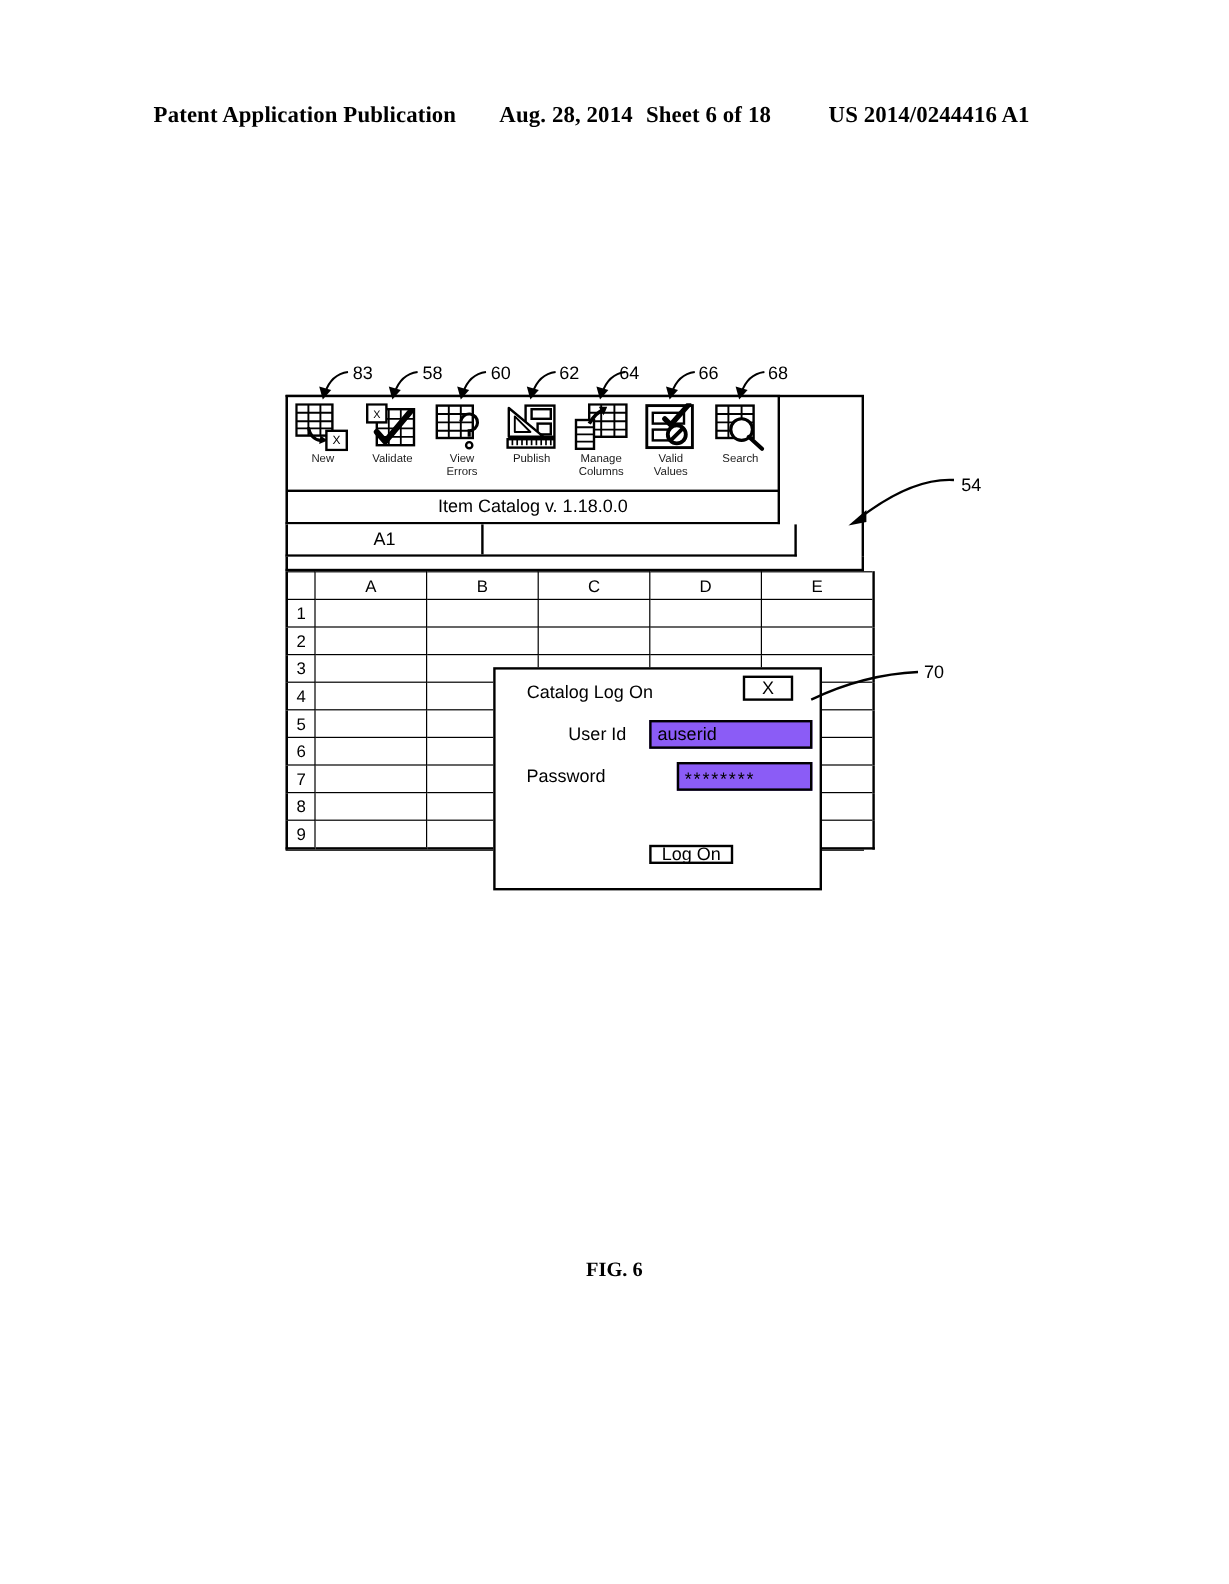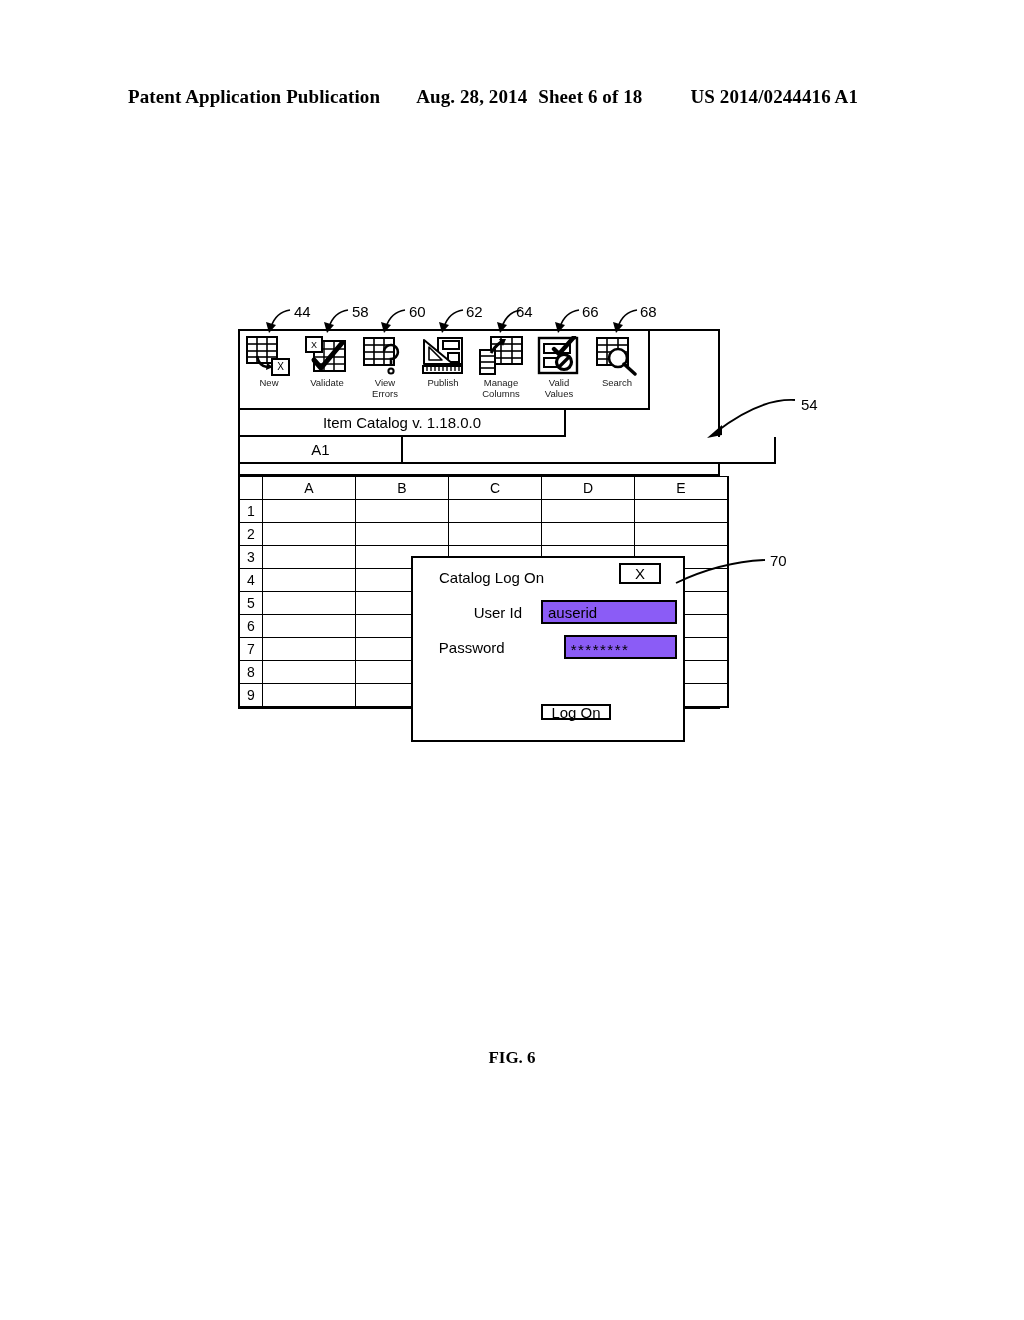--- a/index.html
+++ b/index.html
@@ -118,38 +118,38 @@
     text-align: center;
     color: #1a1a1a;
     white-space: pre-line;
   }
 
   
   .title-bar {
     position: absolute;
     left: 0px;
     top: 81px;
-    width: 328px;
+    width: 412px;
     height: 27px;
     border: 2px solid #000;
     border-top: none;
     box-sizing: border-box;
     background: #fff;
     display: flex;
     align-items: center;
     justify-content: center;
     font-size: 15px;
   }
 
   
   .formula-row {
     position: absolute;
     left: 0px;
     top: 108px;
-    width: 538px;
+    width: 426px;
     height: 27px;
     border: 2px solid #000;
     border-top: none;
     box-sizing: border-box;
     display: flex;
     background: #fff;
   }
   .name-box {
     width: 163px;
     border-right: 2px solid #000;
@@ -328,21 +328,21 @@
 
 <div class="page-header">
   <span class="ph-pub">Patent Application Publication</span>
   <span class="ph-date">Aug. 28, 2014</span>
   <span class="ph-sheet">Sheet 6 of 18</span>
   <span class="ph-num">US 2014/0244416 A1</span>
 </div>
 
 <div class="stage">
 
-  <div class="ref" style="left:294px; top:303px;">44</div>
+  <div class="ref" style="left:294px; top:303px;">83</div>
   <div class="ref" style="left:352px; top:303px;">58</div>
   <div class="ref" style="left:409px; top:303px;">60</div>
   <div class="ref" style="left:466px; top:303px;">62</div>
   <div class="ref" style="left:516px; top:303px;text-align:right;">64</div>
   <div class="ref" style="left:582px; top:303px;">66</div>
   <div class="ref" style="left:640px; top:303px;">68</div>
   <div class="ref" style="left:801px; top:396px;">54</div>
   <div class="ref" style="left:770px; top:552px;">70</div>
 
   <div class="app-window">

